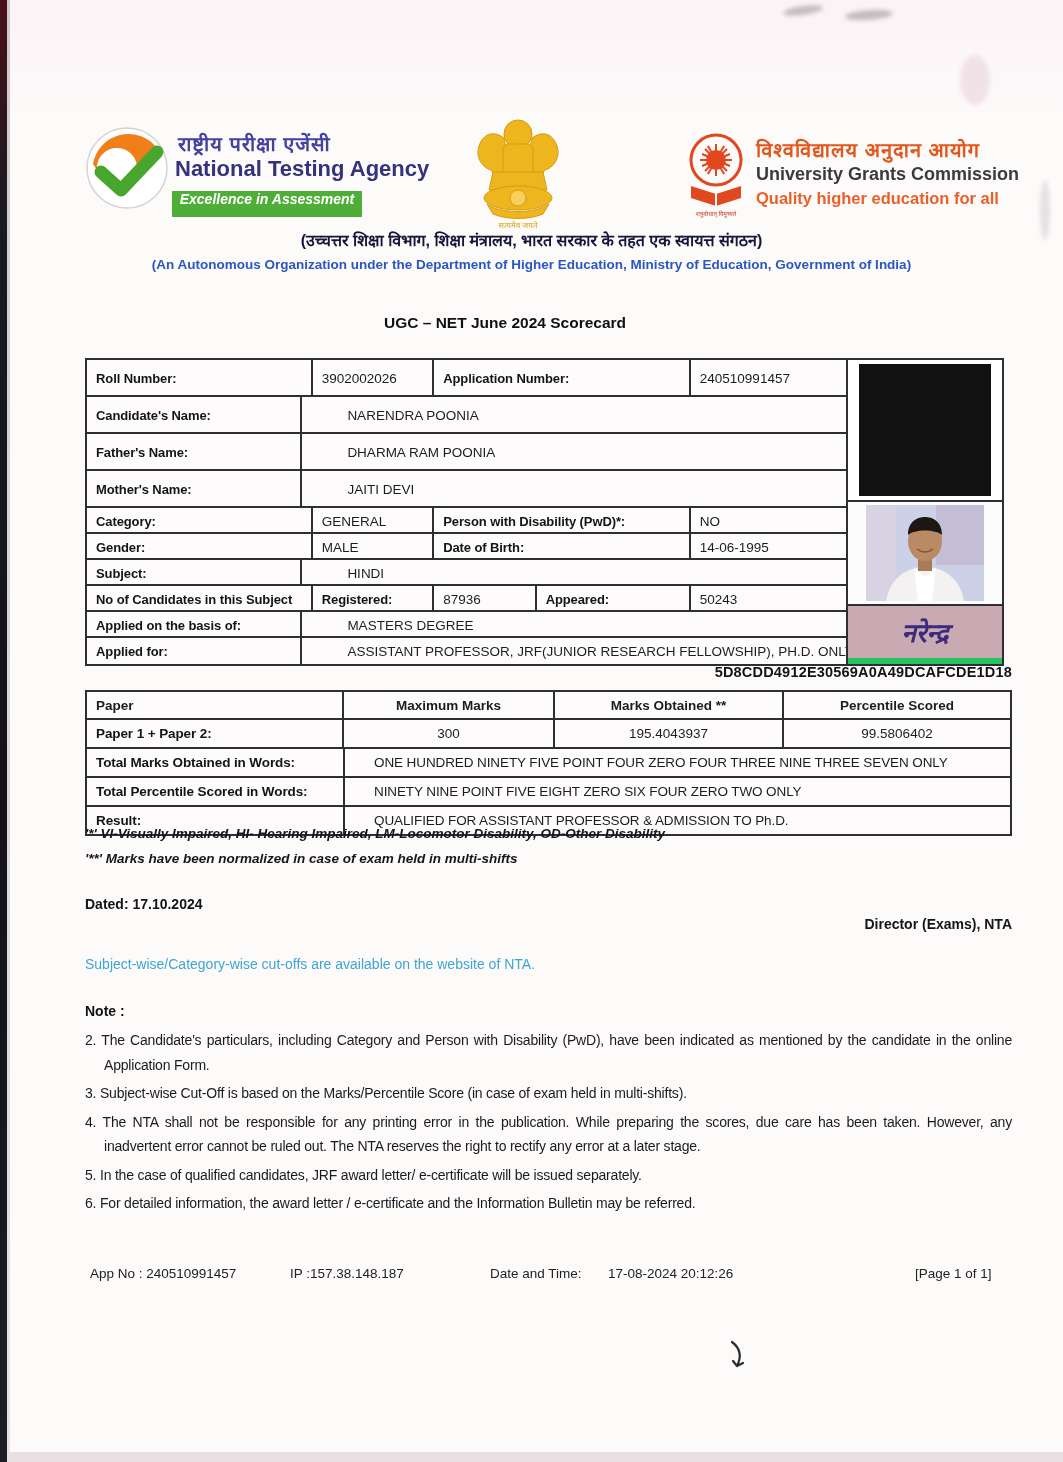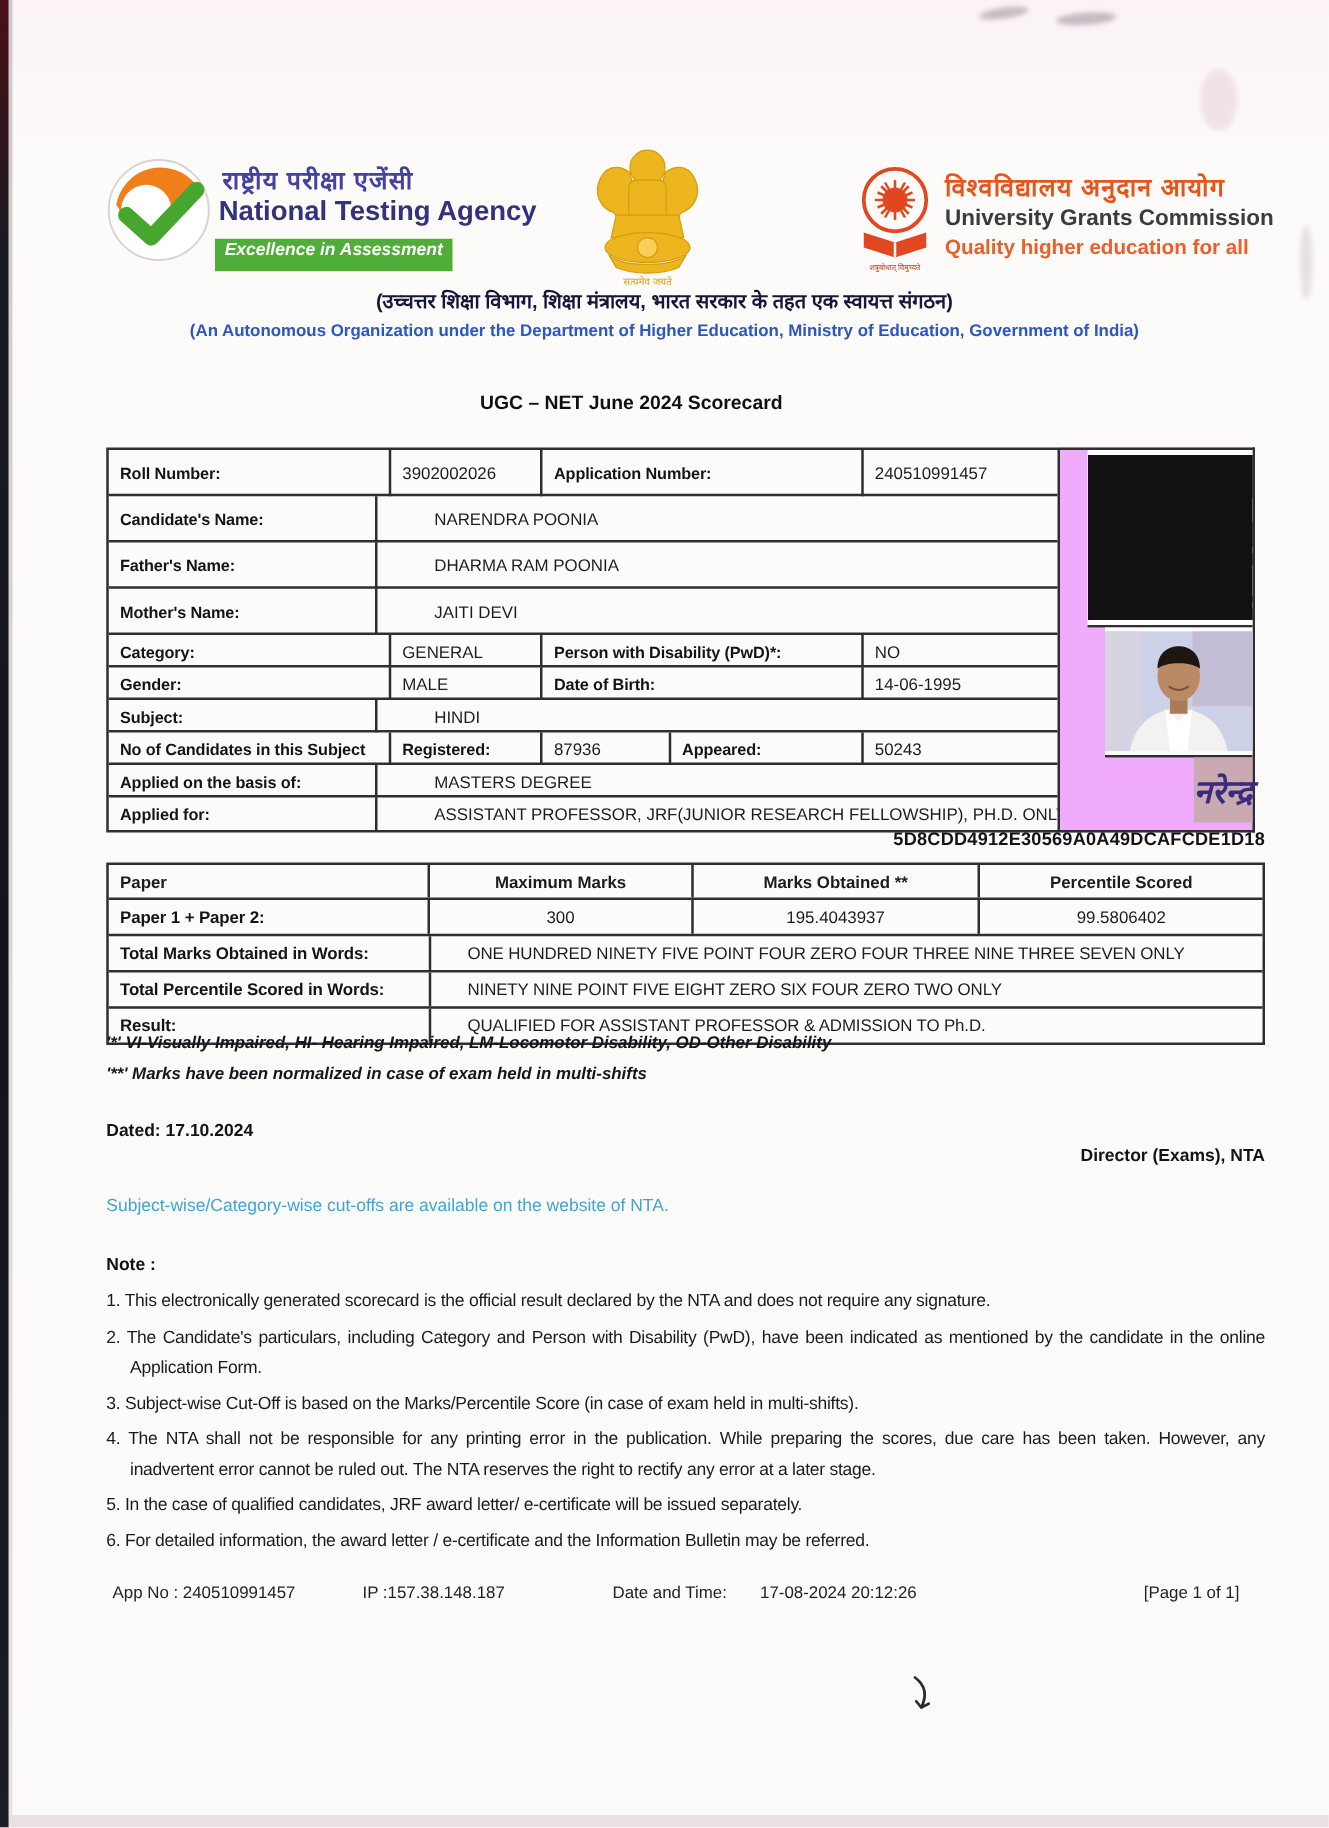--- a/index.html
+++ b/index.html
@@ -46,21 +46,21 @@
   .crow:last-child{border-bottom:none;}
   .cc{box-sizing:border-box;border-right:2px solid #2e2e33;padding-left:9px;display:flex;align-items:center;
       font-size:13px;white-space:nowrap;overflow:hidden;}
   .cc:last-child{border-right:none;}
   .lbl{font-weight:bold;letter-spacing:-0.1px;color:#141418;}
   .val{font-weight:normal;color:#1c1c22;font-size:13.5px;}
   .h37{height:37px;} .h26{height:26px;}
   .w227{width:227px;} .w122{width:122px;} .w258{width:258px;} .w156{width:156px;}
   .w536{width:536px;margin-left:36px;} .w103{width:103px;} .w155{width:155px;}
 
-  .rightcol{width:156px;border:2px solid #2e2e33;border-left:none;box-sizing:border-box;display:flex;flex-direction:column;background:#f0abfc;align-items:flex-end;}
+  .rightcol{width:156px;border:2px solid #2e2e33;border-left:none;box-sizing:border-box;display:flex;flex-direction:column;background:#22c55e;}
   .qr-cell{height:142px;border-bottom:2px solid #2e2e33;box-sizing:border-box;display:flex;align-items:center;justify-content:center;background:#fff;}
   .photo-cell{height:104px;border-bottom:2px solid #2e2e33;box-sizing:border-box;display:flex;align-items:center;justify-content:center;background:#fdfcfc;}
   .sig-cell{height:52px;box-sizing:border-box;display:flex;align-items:center;justify-content:center;background:#c9a9b2;}
   .sig-text{font-size:26px;font-weight:bold;color:#3b2b7e;font-style:italic;font-family:"DejaVu Serif", serif;}
 
   .hash-line{position:absolute;top:664px;right:51px;font-size:14.5px;font-weight:bold;color:#131317;letter-spacing:.2px;}
 
   
   .mtable{position:absolute;left:85px;top:690px;width:927px;border:2px solid #2e2e33;box-sizing:border-box;background:#fdfbfb;}
   .mrow{display:flex;border-bottom:2px solid #2e2e33;box-sizing:border-box;}
@@ -542,21 +542,20 @@
 
 <div class="footnote fn1">'*' VI-Visually Impaired, HI- Hearing Impaired, LM-Locomotor Disability, OD-Other Disability</div>
 <div class="footnote fn2">'**' Marks have been normalized in case of exam held in multi-shifts</div>
 
 <div class="dated">Dated: 17.10.2024</div>
 <div class="signatory">Director (Exams), NTA</div>
 <div class="cutoff">Subject-wise/Category-wise cut-offs are available on the website of NTA.</div>
 
 <div class="note-head">Note :</div>
 <div class="notes">
-  <div class="note-item">1. This electronically generated scorecard is the official result declared by the NTA and does not require any signature.</div>
   <div class="note-item">2. The Candidate's particulars, including Category and Person with Disability (PwD), have been indicated as mentioned by the candidate in the online Application Form.</div>
   <div class="note-item">3. Subject-wise Cut-Off is based on the Marks/Percentile Score (in case of exam held in multi-shifts).</div>
   <div class="note-item">4. The NTA shall not be responsible for any printing error in the publication. While preparing the scores, due care has been taken. However, any inadvertent error cannot be ruled out. The NTA reserves the right to rectify any error at a later stage.</div>
   <div class="note-item">5. In the case of qualified candidates, JRF award letter/ e-certificate will be issued separately.</div>
   <div class="note-item">6. For detailed information, the award letter / e-certificate and the Information Bulletin may be referred.</div>
 </div>
 
 <div class="footer">
   <span class="f-app">App No : 240510991457</span>
   <span class="f-ip">IP :157.38.148.187</span>

